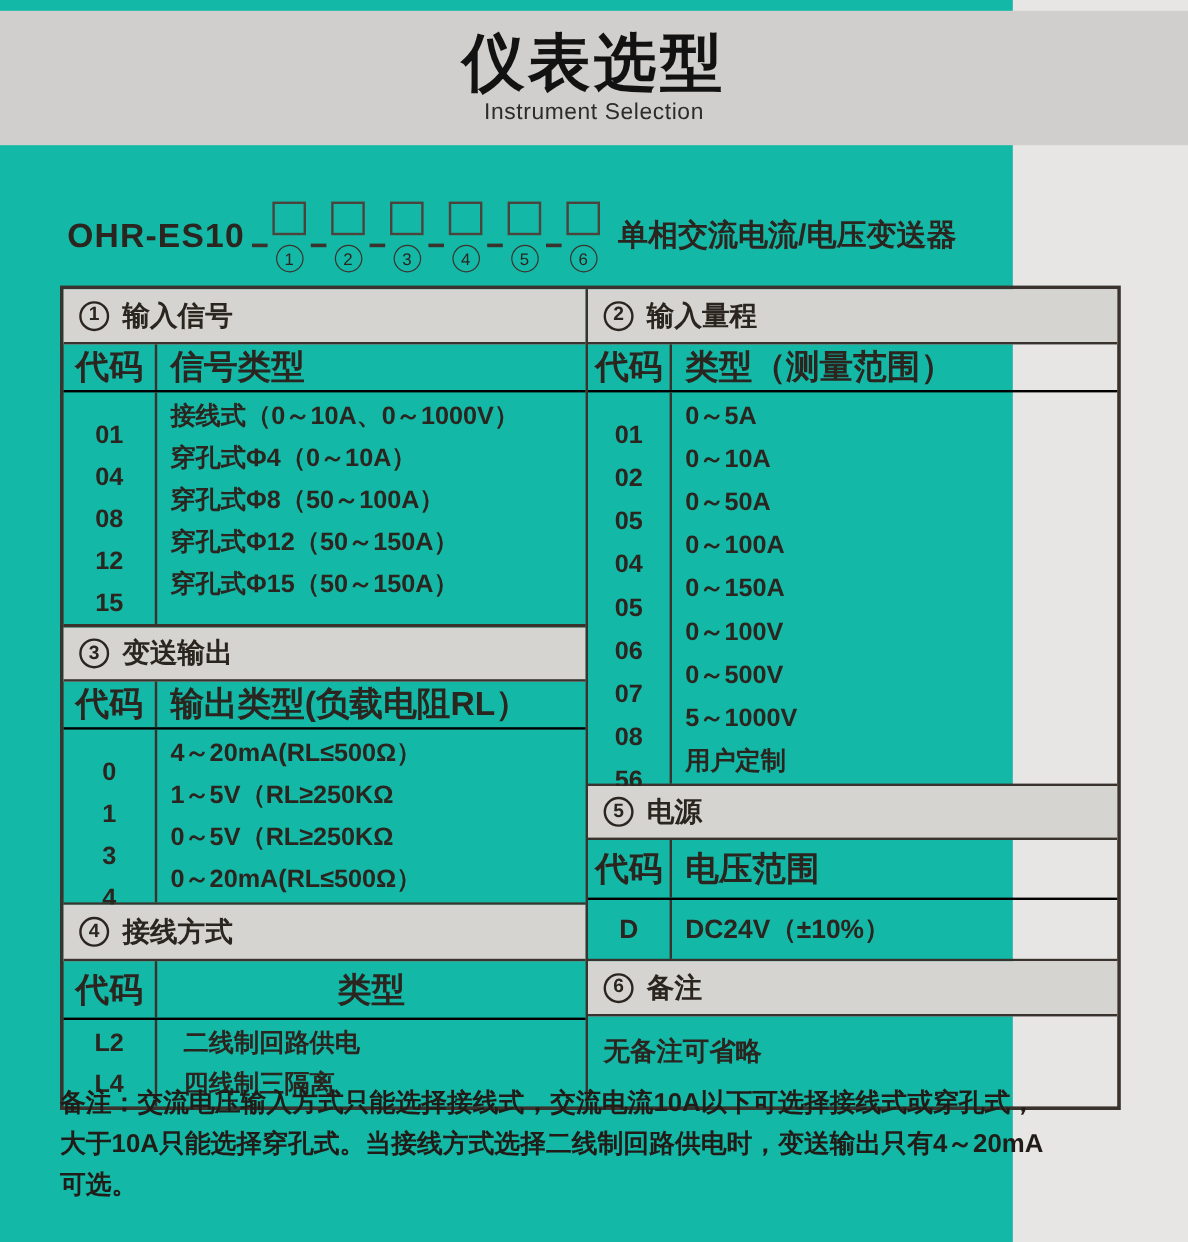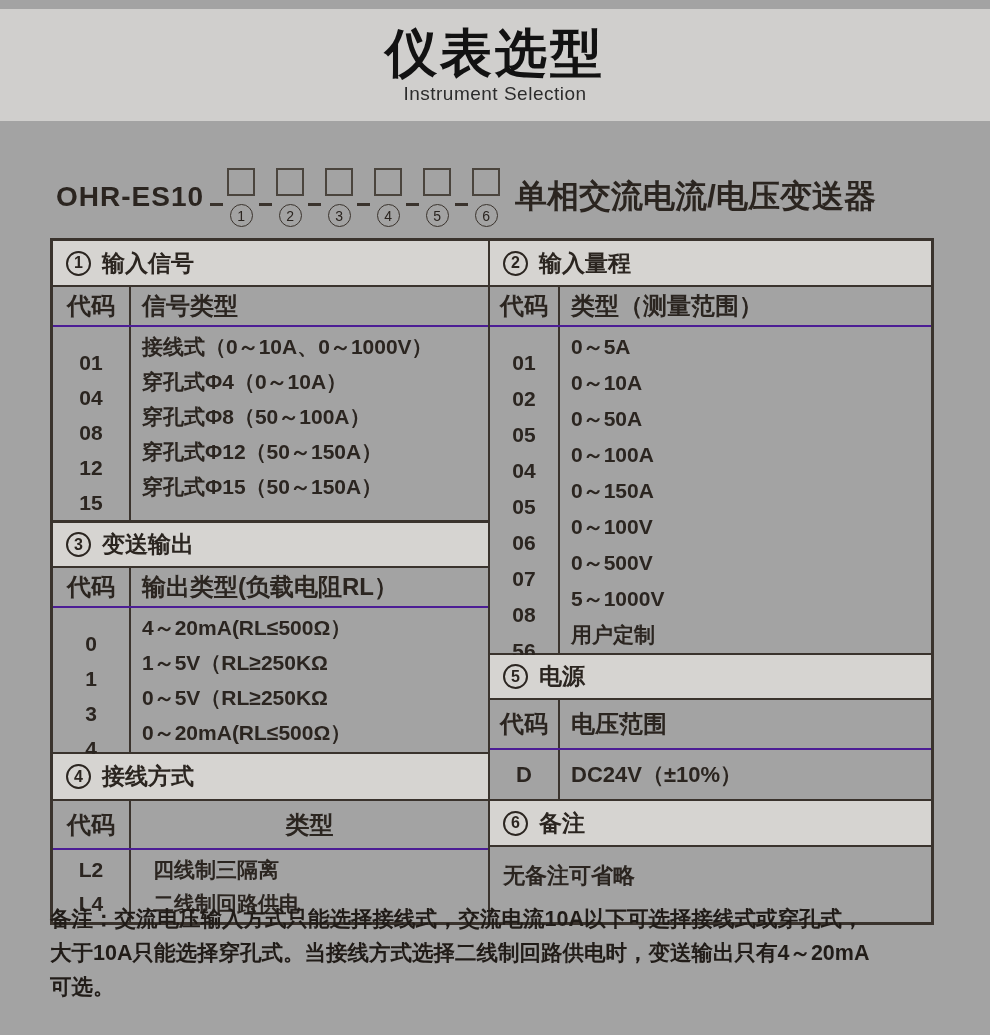--- a/index.html
+++ b/index.html
@@ -4,21 +4,21 @@
 <style>
   * { margin:0; padding:0; box-sizing:border-box; }
   html,body { width:990px; height:1035px; }
   body {
     font-family:"Liberation Sans","DejaVu Sans",sans-serif;
     background:#e8e6e4;
     color:#2b2520;
     font-weight:700;
     overflow:hidden;
   }
-  .page { position:relative; width:990px; height:1035px; background:#a3a3a3; }
+  .page { position:relative; width:844px; height:1035px; background:#14b8a6; }
 
   
   .title-band {
     position:absolute; left:0; top:9px; width:990px; height:112px;
     background:#d0cfcd; text-align:center;
   }
   .title-main {
     font-size:52px; font-weight:700; letter-spacing:3px;
     color:#121212; padding-top:16px; line-height:56px;
   }
@@ -39,21 +39,21 @@
   }
   .box-group { display:flex; flex-direction:column; align-items:center; flex:none; }
   .ph-box {
     width:28px; height:28px; border:2px solid #4a443d; background:transparent; margin-top:2px;
   }
   .pos-circ {
     width:23px; height:23px; border:1.5px solid #3a332d; border-radius:50%;
     display:flex; align-items:center; justify-content:center;
     font-size:14px; font-weight:400; color:#2b2520; margin-top:8px;
   }
-  .model-suffix { font-size:32px; line-height:33px; margin-left:15px; color:#2b2520; }
+  .model-suffix { font-size:25px; line-height:33px; margin-left:15px; color:#2b2520; }
 
   
   .sel-table {
     position:absolute; left:50px; top:238px; width:884px; height:687px;
     border:3px solid #3a332d; display:flex;
   }
   .col { display:flex; flex-direction:column; }
   .col-left  { width:435px; flex:none; }
   .col-right { flex:1; border-left:2px solid #3a332d; }
 
@@ -62,21 +62,21 @@
     display:flex; align-items:center; padding-left:13px;
     font-size:23px; color:#2b2520; flex:none;
   }
   .sec-circ {
     width:25px; height:25px; border:2px solid #2b2520; border-radius:50%;
     display:inline-flex; align-items:center; justify-content:center;
     font-size:16px; font-weight:700; margin-right:11px; flex:none;
   }
   .thicksep { border-bottom-width:3px !important; }
 
-  .colhead { display:flex; border-bottom:2px solid #4c1d95; flex:none; font-size:24px; }
+  .colhead { display:flex; border-bottom:2px solid #000000; flex:none; font-size:28px; }
   .cell-code {
     flex:none; border-right:2px solid #3a332d; text-align:center;
     display:flex; flex-direction:column; justify-content:center;
   }
   .col-left  .cell-code { width:78px; }
   .col-right .cell-code { width:70px; }
   .cell-label { flex:1; display:flex; flex-direction:column; justify-content:center; padding-left:11px; }
   .cell-label.center { align-items:center; padding-left:0; }
 
   .sec-body { display:flex; flex:none; font-size:21px; }
@@ -206,22 +206,22 @@
       <div class="colhead" style="height:49px">
         <div class="cell-code">代码</div>
         <div class="cell-label center">类型</div>
       </div>
       <div class="sec-body fill lh34">
         <div class="cell-code codes" style="padding-top:3px">
           <div>L2</div>
           <div>L4</div>
         </div>
         <div class="cell-label labels" style="padding-top:3px; padding-left:22px;">
+          <div>二线制回路供电</div>
           <div>四线制三隔离</div>
-          <div>二线制回路供电</div>
         </div>
       </div>
     </div>
 
     <div class="col col-right">
 
       <div class="sec-header" style="height:46px">
         <span class="sec-circ">2</span>
         <span>输入量程</span>
       </div>

